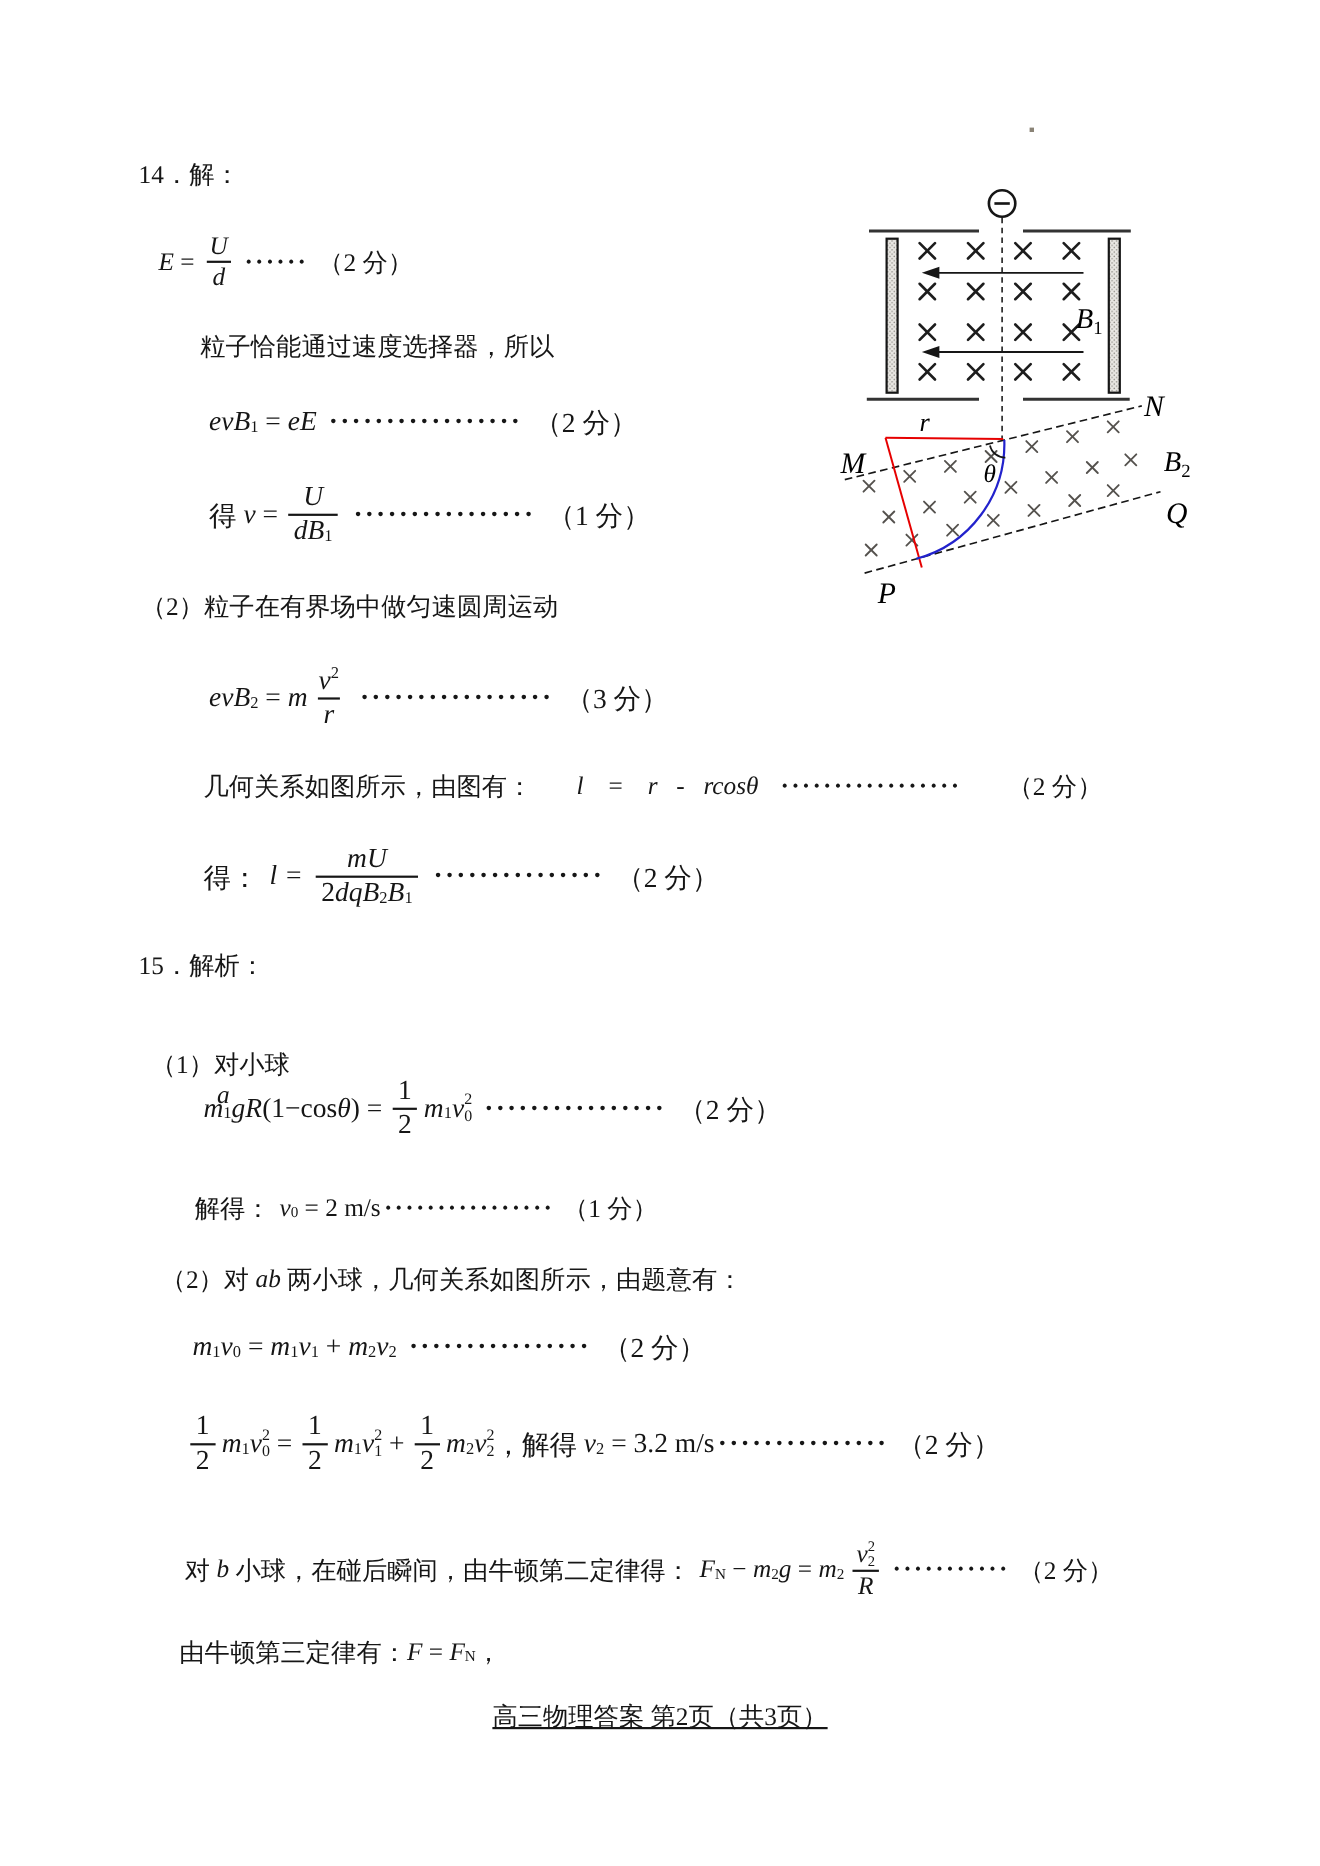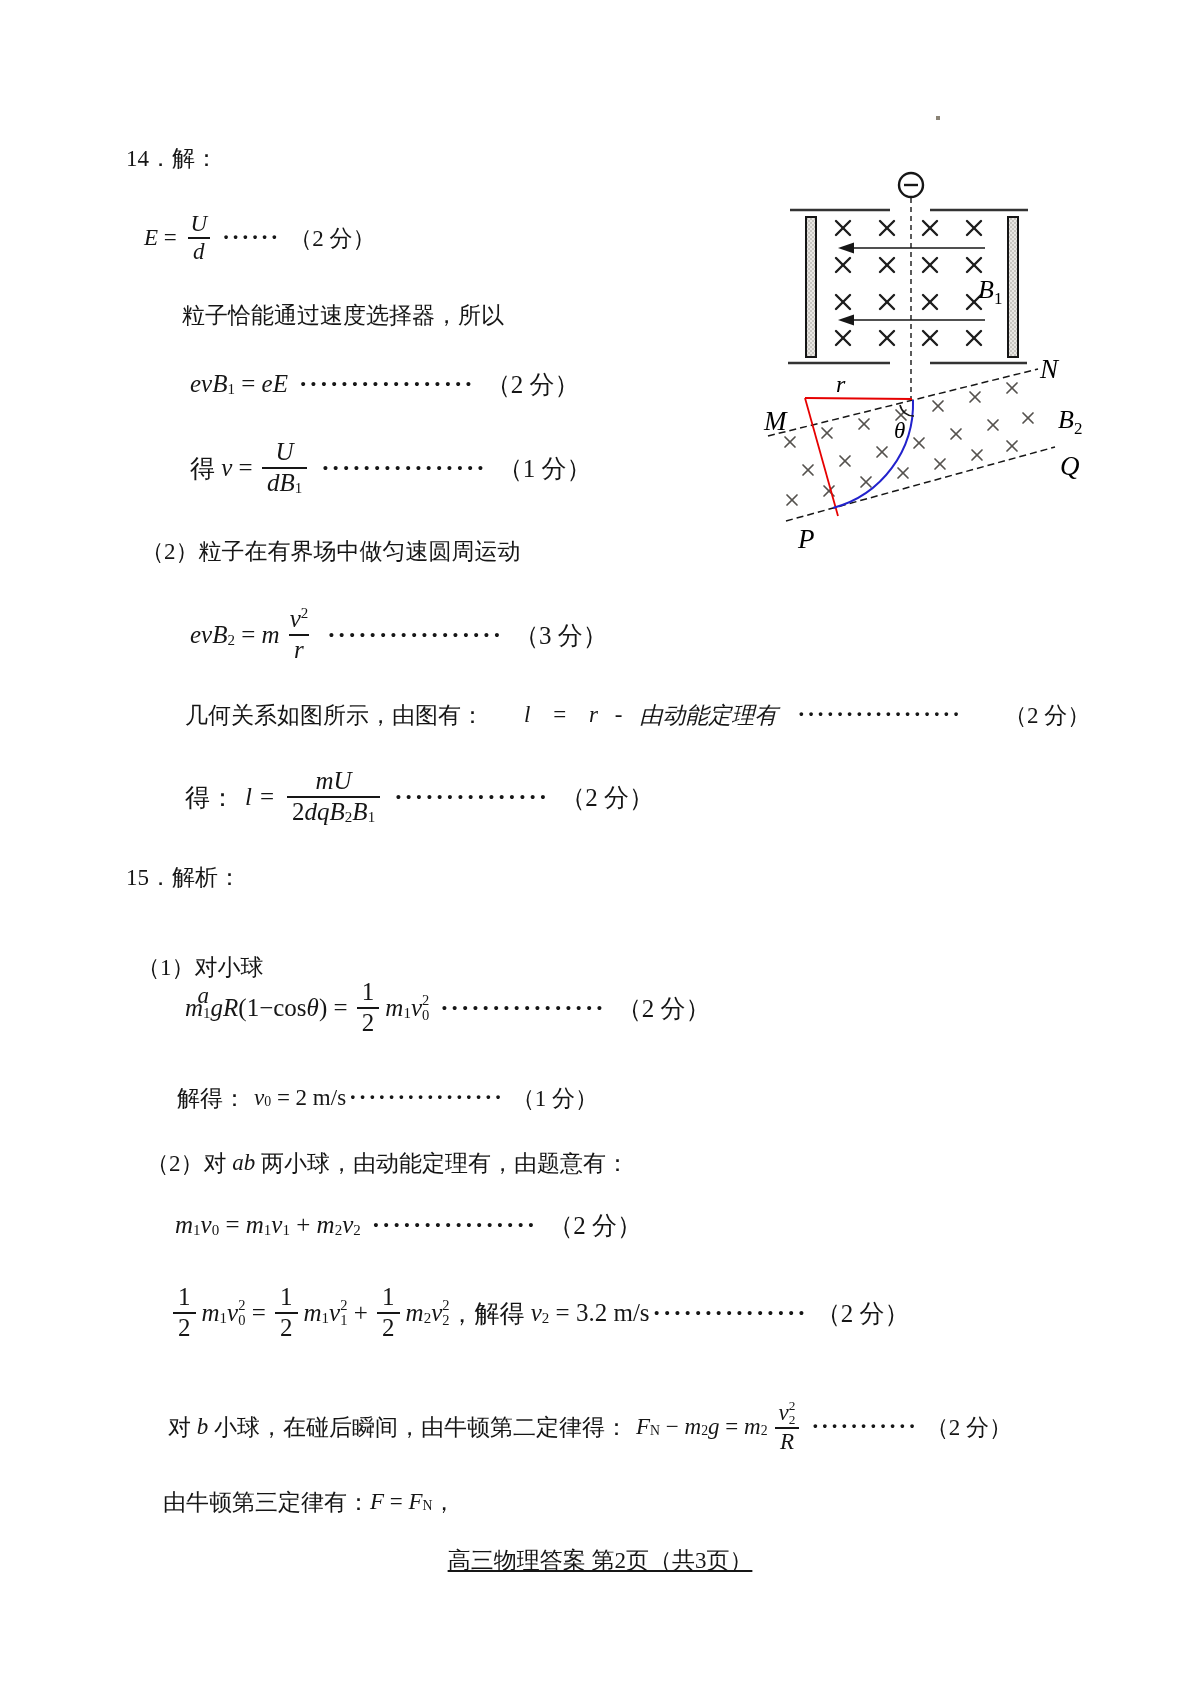--- a/index.html
+++ b/index.html
@@ -58,21 +58,21 @@
     <div class="line eq" style="left: 190px; top: 430px; height: 76px;">
       <span>得 </span>
       <span class="it">v</span>
       <span> = </span>
       <span class="frac"><span class="num"><span class="it">U</span></span><span class="den"><span class="it">dB</span><span class="sub">1</span></span></span>
       <span style="display: inline-block; width: 8px;"></span>
       <span class="dots">················</span>
       <span style="display: inline-block; width: 8px;"></span>
       <span>（1 分）</span>
     </div>
-    <div class="line cn" style="left: 141px; top: 531px; height: 40px;">
+    <div class="line cn" style="left: 128px; top: 531px; height: 40px;">
       <span>（2）粒子在有界场中做匀速圆周运动</span>
     </div>
     <div class="line eq" style="left: 190px; top: 595px; height: 80px;">
       <span class="it">evB</span>
       <span class="sub">2</span>
       <span> = </span>
       <span class="it">m</span>
       <span style="display: inline-block; width: 2px;"></span>
       <span class="frac"><span class="num"><span class="it">v</span><span class="sup">2</span></span><span class="den"><span class="it">r</span></span></span>
       <span style="display: inline-block; width: 8px;"></span>
@@ -80,21 +80,21 @@
       <span style="display: inline-block; width: 8px;"></span>
       <span>（3 分）</span>
     </div>
     <div class="line cn" style="left: 185px; top: 695px; height: 40px; gap: 17px;">
       <span>几何关系如图所示，由图有：</span>
       <span style="display: inline-block; width: 6px;"></span>
       <span class="it">l</span>
       <span> = </span>
       <span class="it">r</span>
       <span>-</span>
-      <span class="it">由动能定理有</span>
+      <span class="it">rcosθ</span>
       <span class="dots">·················</span>
       <span style="display: inline-block; width: 5px;"></span>
       <span>（2 分）</span>
     </div>
     <div class="line eq" style="left: 185px; top: 757px; height: 80px;">
       <span>得：</span>
       <span style="display: inline-block; width: 10px;"></span>
       <span class="it">l</span>
       <span style="display: inline-block; width: 8px;"></span>
       <span>=</span>
@@ -136,21 +136,21 @@
       <span class="it">v</span>
       <span class="sub">0</span>
       <span> = 2 m/s</span>
       <span class="dots">················</span>
       <span style="display: inline-block; width: 5px;"></span>
       <span>（1 分）</span>
     </div>
     <div class="line cn" style="left: 146px; top: 1143px; height: 40px;">
       <span>（2）对 </span>
       <span class="it">ab</span>
-      <span> 两小球，由动能定理有，由题意有：</span>
+      <span> 两小球，几何关系如图所示，由题意有：</span>
     </div>
     <div class="line eq" style="left: 175px; top: 1205px; height: 40px;">
       <span class="it">m</span>
       <span class="sub">1</span>
       <span class="it">v</span>
       <span class="sub">0</span>
       <span> = </span>
       <span class="it">m</span>
       <span class="sub">1</span>
       <span class="it">v</span>

